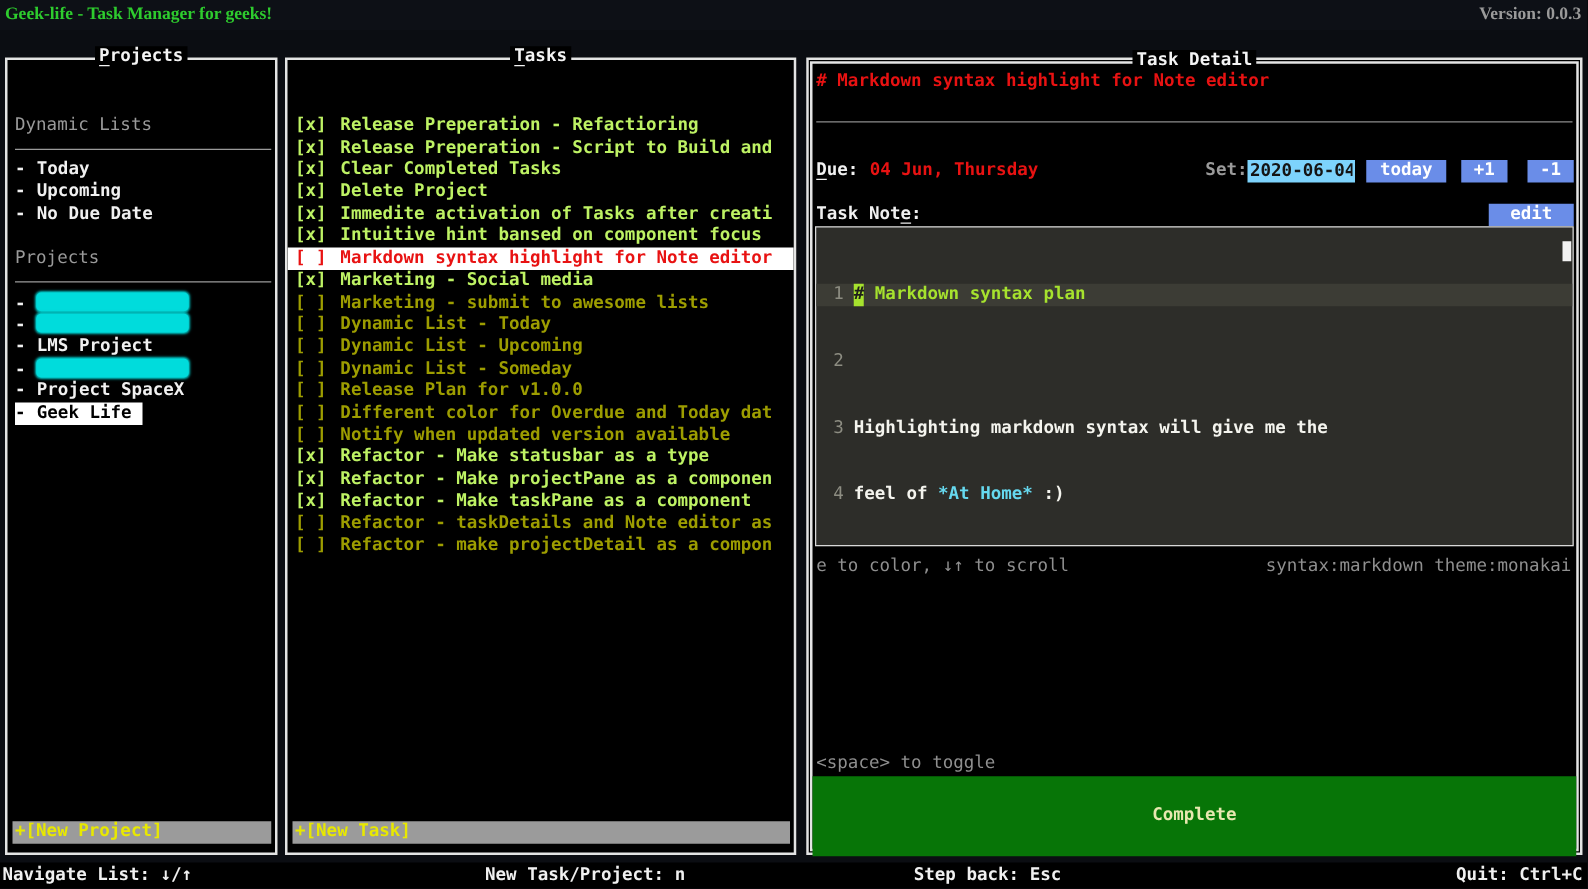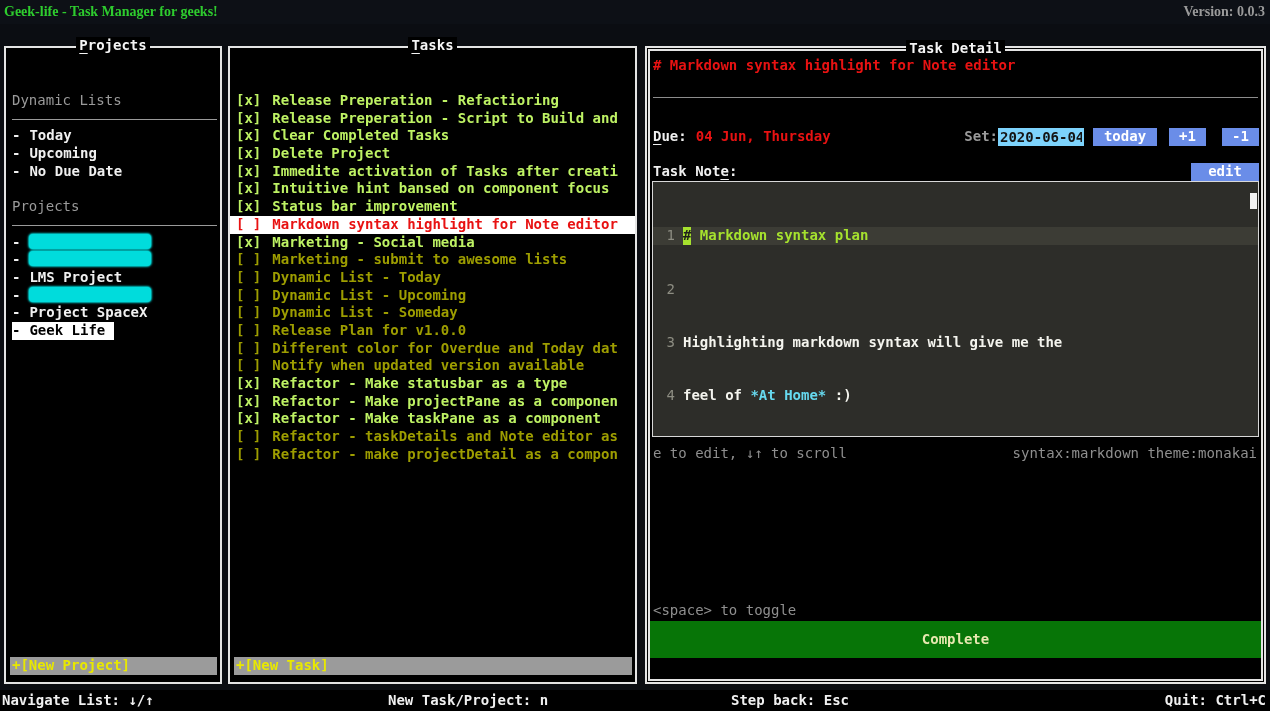--- a/index.html
+++ b/index.html
@@ -90,21 +90,21 @@
   .cursor-block { background:#a6e22e; color:#1f1f1a; }
   .md-heading { color:#a6e22e; }
   .md-em { color:#66d9ef; }
   .ed-scroll-thumb { position:absolute; right:1px; top:11px; width:7px; height:16px; background:#f2f2f2; }
 
   .ed-hints { left:3px; right:4px; top:394px; display:flex; color:#8f8f8f; font-weight:400; }
   .ed-hint-right { margin-left:auto; }
 
   .toggle-hint { left:3px; top:551px; color:#8f8f8f; font-weight:400; }
   .complete-btn {
-    left:0; right:0; top:570px; height:37px; background:#077507;
+    left:0; right:0; top:570px; height:64px; background:#077507;
     display:flex; align-items:center; justify-content:center; color:#e8e8b0; cursor:pointer;
   }
 
   
   .statusbar { position:absolute; left:0; bottom:0; width:100%; height:21px; background:#000; }
   .sb { position:absolute; top:2px; white-space:pre; }
   .sb-nav  { left:2px; }
   .sb-new  { left:388px; }
   .sb-back { left:731px; }
   .sb-quit { right:4px; }
@@ -171,21 +171,20 @@
         <div class="trow done"><span class="chk">[x]</span><span class="tlabel">Release Preperation - Script to Build and</span></div>
 
         <div class="trow done"><span class="chk">[x]</span><span class="tlabel">Clear Completed Tasks</span></div>
 
         <div class="trow done"><span class="chk">[x]</span><span class="tlabel">Delete Project</span></div>
 
         <div class="trow done"><span class="chk">[x]</span><span class="tlabel">Immedite activation of Tasks after creati</span></div>
 
         <div class="trow done"><span class="chk">[x]</span><span class="tlabel">Intuitive hint bansed on component focus</span></div>
 
-        <div class="trow done"><span class="chk">[x]</span><span class="tlabel">Status bar improvement</span></div>
 
         <div class="trow selected"><span class="chk">[ ]</span><span class="tlabel">Markdown syntax highlight for Note editor</span></div>
 
         <div class="trow done"><span class="chk">[x]</span><span class="tlabel">Marketing - Social media</span></div>
 
         <div class="trow pending"><span class="chk">[ ]</span><span class="tlabel">Marketing - submit to awesome lists</span></div>
 
         <div class="trow pending"><span class="chk">[ ]</span><span class="tlabel">Dynamic List - Today</span></div>
 
         <div class="trow pending"><span class="chk">[ ]</span><span class="tlabel">Dynamic List - Upcoming</span></div>
@@ -242,21 +241,21 @@
       
       
       
       
       
       
       <div class="ed-scroll-thumb"></div>
     </div>
 
     <div class="d-abs ed-hints">
-      <span>e to edit, ↓↑ to scroll</span>
+      <span>e to color, ↓↑ to scroll</span>
       <span class="ed-hint-right">syntax:markdown theme:monakai</span>
     </div>
 
     <div class="d-abs toggle-hint">&lt;space&gt; to toggle</div>
     <div class="d-abs complete-btn">Complete</div>
   </div>
 
   <div class="statusbar">
     <span class="sb sb-nav">Navigate List: ↓/↑</span>
     <span class="sb sb-new">New Task/Project: n</span>

